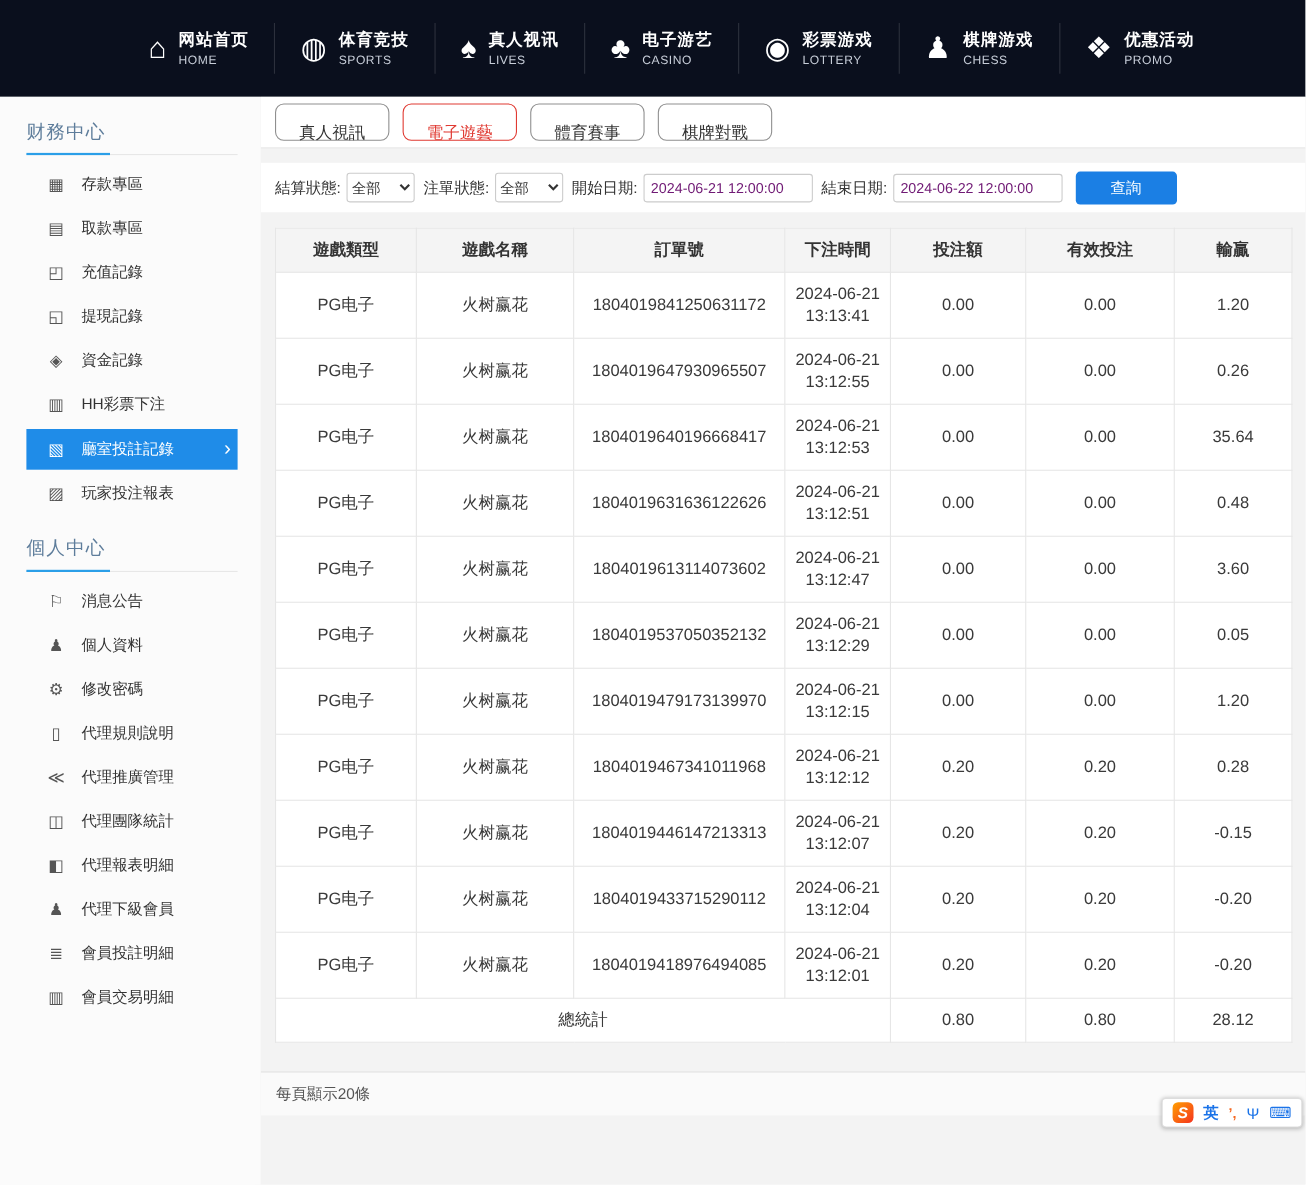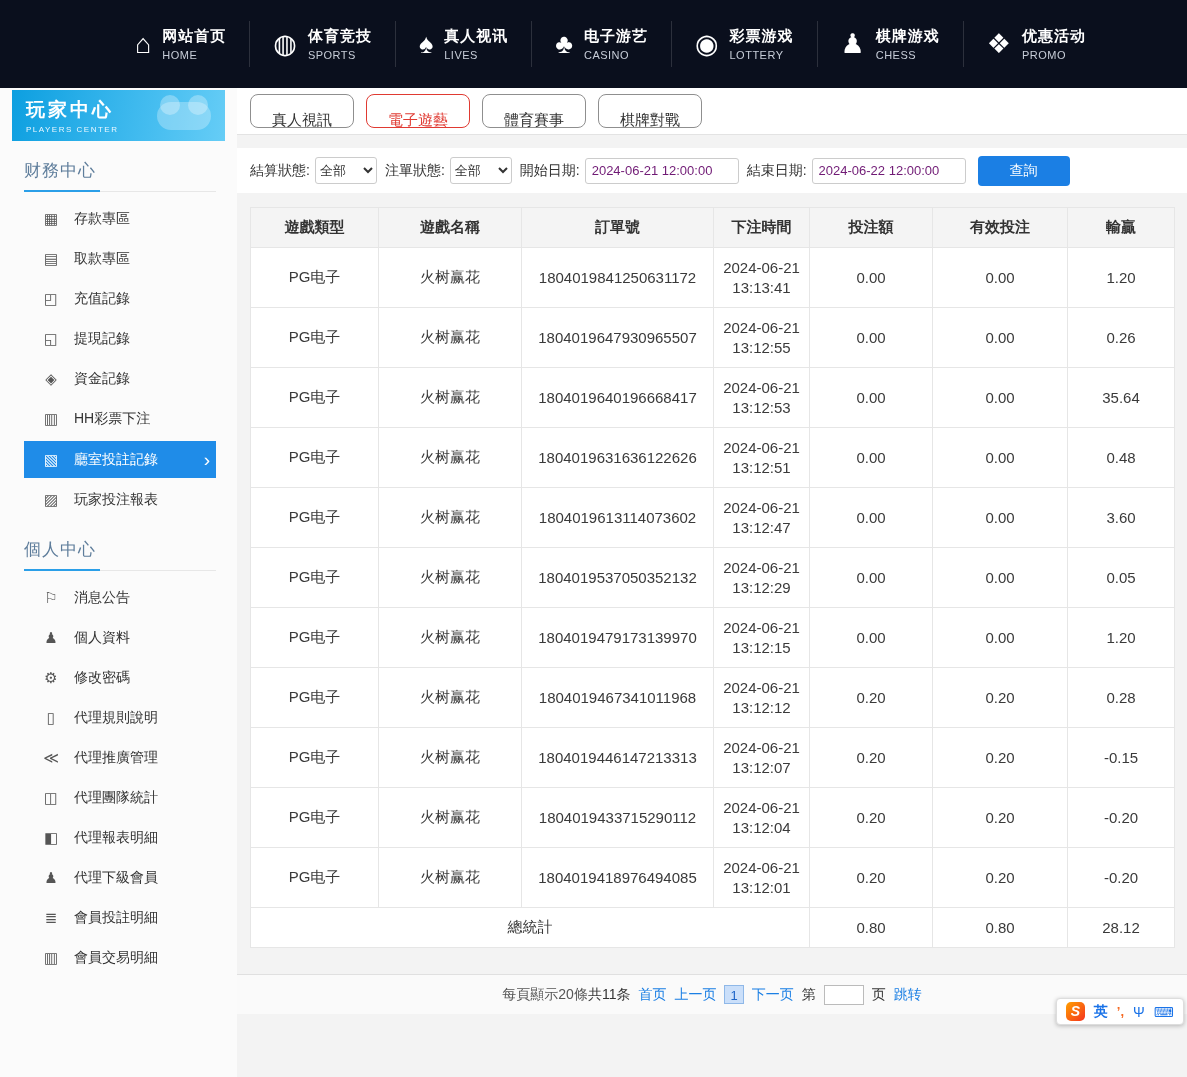--- a/index.html
+++ b/index.html
@@ -62,21 +62,21 @@
   table { width:100%; border-collapse:collapse; table-layout:fixed; font-size:15px; color:#3a3a3a; }
   th { background:#f4f4f4; height:40px; font-weight:bold; color:#333; }
   th,td { border:1px solid #e6e6e6; text-align:center; }
   tbody td { height:60px; background:#fff; }
   .time-line { line-height:20px; }
   tfoot td { height:40px; background:#fff; }
   .c0{width:128px}.c1{width:143px}.c2{width:192px}.c3{width:96px}.c4{width:123px}.c5{width:135px}.c6{width:107px}
 
   
   .footerbar { margin-top:26px; border-top:1px solid #e0e0e0; background:#fafafa; height:40px;
-               display:flex; align-items:center; justify-content:center; padding:0 14px; font-size:14px; color:#555; }
+               display:flex; align-items:center; justify-content:flex-start; padding:0 14px; font-size:14px; color:#555; }
   .pager { display:flex; align-items:center; gap:8px; }
   .pager a { color:#1b7fe4; cursor:pointer; text-decoration:none; }
   .pager .dark { color:#333; }
   .cur-page { background:#cadffa; border:1px solid #8fb8e8; color:#1b64c8; padding:0 5px; height:19px;
               line-height:19px; font-size:13px; cursor:pointer; }
   .jump-input { width:40px; height:20px; border:1px solid #bbb; background:#fff; }
 
   
   .ime { position:absolute; right:3px; top:998px; background:#fff; border:1px solid #ddd; border-radius:4px;
          box-shadow:0 1px 4px rgba(0,0,0,0.25); height:27px; display:flex; align-items:center; gap:9px; padding:0 9px; z-index:5; }
@@ -139,27 +139,20 @@
         <span class="nav-text">
           <span class="nav-zh">优惠活动</span>
           <span class="nav-en">PROMO</span>
         </span>
       </div>
     </header>
 
   <div class="body-row">
 
     <aside class="sidebar">
-      <div class="side-header">
-        <div>
-          <div class="side-title">玩家中心</div>
-          <div class="side-subtitle">PLAYERS CENTER</div>
-        </div>
-        <div class="gamepad"></div>
-      </div>
       <div>
           <div class="section-title">财務中心</div>
           <div class="side-item">
             <span class="side-icon">▦</span>
             <span class="side-label">存款專區</span>
           </div>
           <div class="side-item">
             <span class="side-icon">▤</span>
             <span class="side-label">取款專區</span>
           </div>
@@ -415,31 +408,20 @@
                 <td>0.80</td>
                 <td>0.80</td>
                 <td>28.12</td>
               </tr>
             </tfoot>
         </table>
       </div>
 
       <div class="footerbar">
         <span class="per-page">每頁顯示20條</span>
-        <div class="pager">
-          <span class="dark">共11条</span>
-          <a>首页</a>
-          <a>上一页</a>
-          <span class="cur-page">1</span>
-          <a>下一页</a>
-          <span class="dark">第</span>
-          <input class="jump-input" style="">
-          <span class="dark">页</span>
-          <a>跳转</a>
-        </div>
       </div>
 
     </main>
   </div>
 
   <div class="ime">
     <span class="ime-logo">S</span>
     <span class="ime-lang">英</span>
     <span class="ime-punct">’,</span>
     <span class="ime-mic">Ψ</span>

